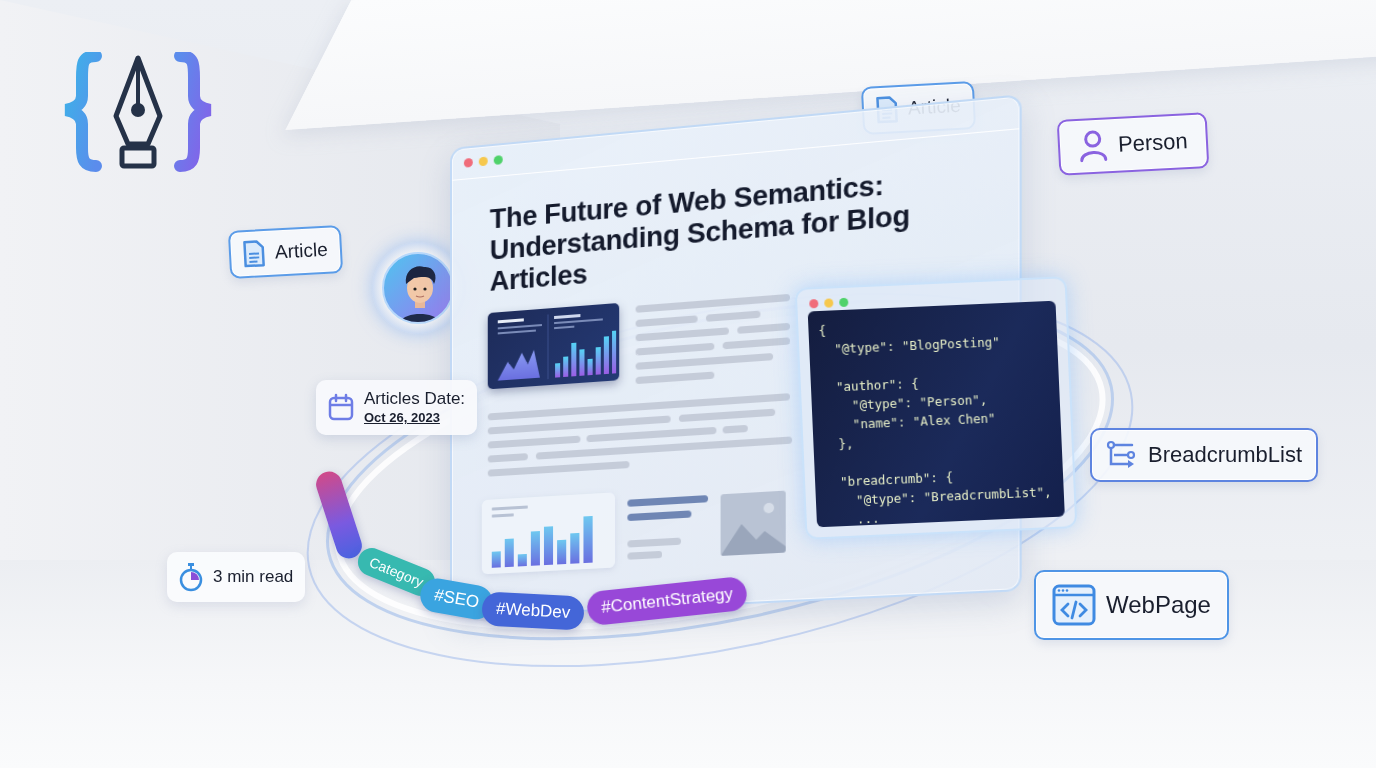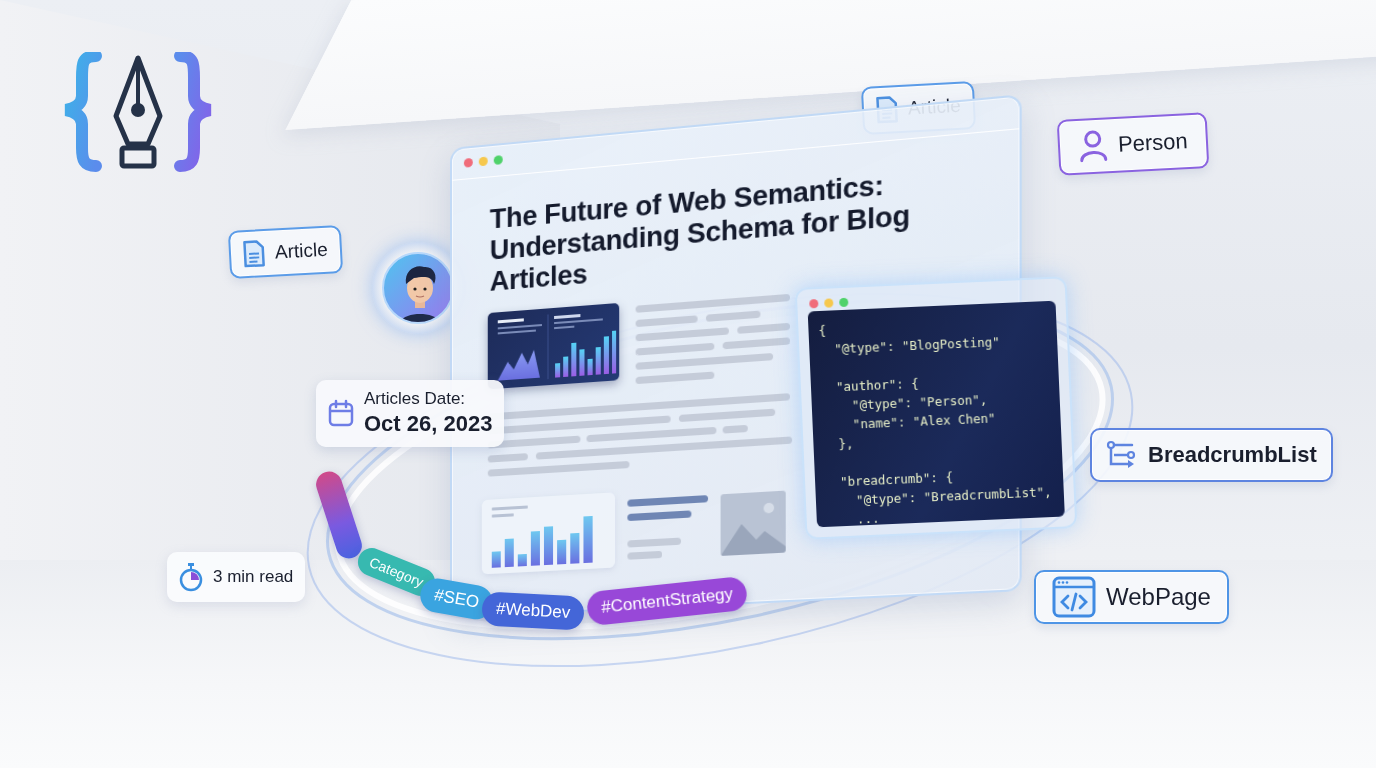--- a/index.html
+++ b/index.html
@@ -33,28 +33,28 @@
     background: rgba(246,248,252,0.9);
     border: 2.5px solid #5b9ce8;
     border-radius: 10px;
     box-shadow: 0 4px 10px rgba(120,140,180,0.18), inset 0 0 0 1px rgba(255,255,255,0.8);
     color: #1a1f2e; font-size: 20px;
   }
   .chip svg { flex: 0 0 auto; }
   .chip-article-top { left: 862px; top: 84px; padding: 8px 12px; transform: rotate(-3deg); font-size: 19px; }
   .chip-person { left: 1058px; top: 116px; padding: 10px 18px; border-color: #8a63e0; transform: rotate(-3deg); font-size: 22px; }
   .chip-article-left { left: 229px; top: 228px; padding: 8px 12px; transform: rotate(-3deg); font-size: 19px; }
-  .chip-breadcrumb { left: 1090px; top: 428px; padding: 10px 14px; border-color: #5e84e0; font-size: 22px; font-weight: bold; }
-  .chip-webpage { left: 1034px; top: 570px; padding: 4px 16px; border-color: #4f95e6; font-size: 24px; }
+  .chip-breadcrumb { left: 1090px; top: 428px; padding: 10px 14px; border-color: #5e84e0; font-size: 22px; }
+  .chip-webpage { left: 1034px; top: 570px; padding: 12px 16px; border-color: #4f95e6; font-size: 24px; }
   .chip-publish {
     left: 316px; top: 380px; padding: 8px 12px; border: none;
     background: rgba(248,249,252,0.95); font-size: 17px; line-height: 1.3;
     box-shadow: 0 4px 12px rgba(120,140,180,0.25);
   }
-  .chip-publish .date { font-weight: bold; font-size: 22px; }
+  .chip-publish .date { font-weight: bold; font-size: 13px; text-decoration: underline; }
   .chip-read {
     left: 167px; top: 552px; padding: 10px 12px; border: none;
     background: rgba(250,251,253,0.95); font-size: 17px;
     box-shadow: 0 4px 12px rgba(150,160,190,0.25);
   }
   
   .avatar-ring {
     position: absolute; left: 372px; top: 242px; width: 92px; height: 92px; border-radius: 50%;
     background: radial-gradient(circle, rgba(255,255,255,0.3) 55%, rgba(170,200,245,0.45) 70%, rgba(255,255,255,0.2) 100%);
     box-shadow: 0 0 18px rgba(120,170,240,0.55);

